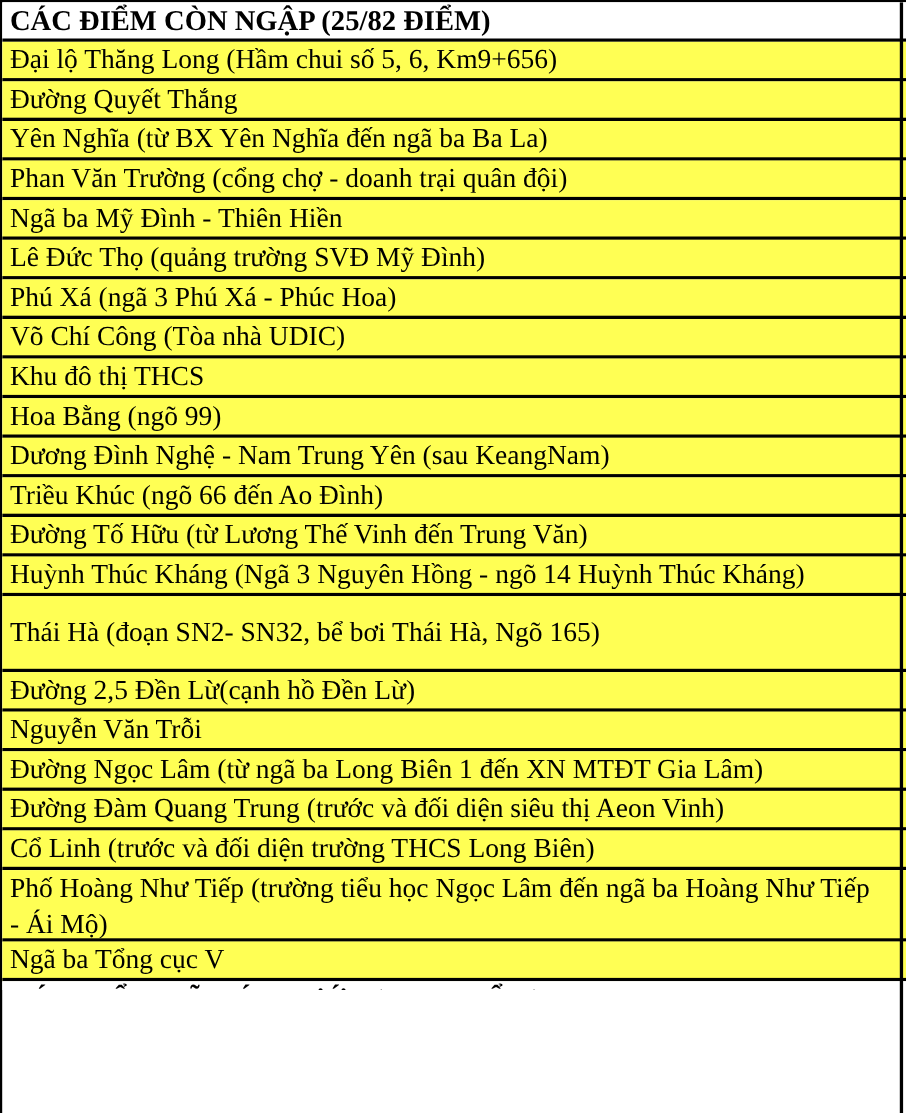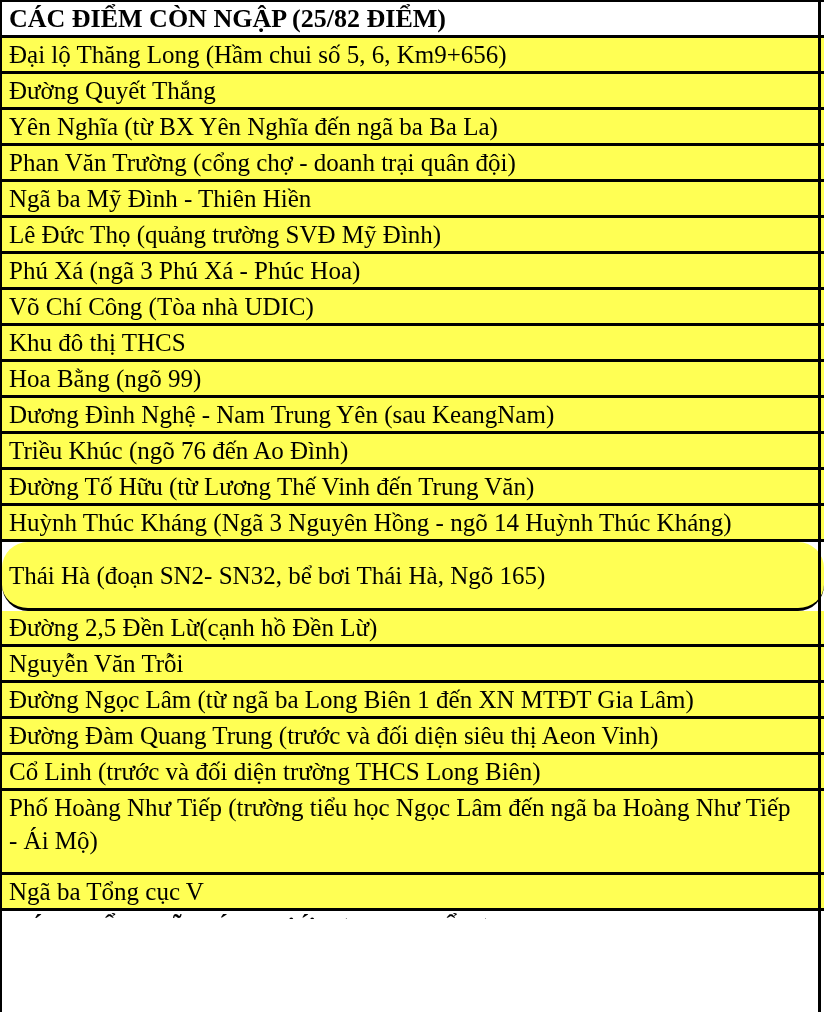--- a/index.html
+++ b/index.html
@@ -33,24 +33,23 @@
   }
   .row.header {
     background: #ffffff;
     font-weight: bold;
     font-size: 26px;
   }
   .row.tall {
     height: 69px;
     display: flex;
     align-items: center;
-    border-radius: 26px;
   }
   .row.tallwrap {
-    height: 84px;
+    height: 65px;
     white-space: normal;
     padding-right: 32px;
     line-height: 33px;
     display: block;
   }
   .row.partial {
     height: 8px;
     border-bottom: none;
     background: #ffffff;
     font-weight: bold;
@@ -76,21 +75,21 @@
   <div class="row">Đường Quyết Thắng</div>
   <div class="row">Yên Nghĩa (từ BX Yên Nghĩa đến ngã ba Ba La)</div>
   <div class="row">Phan Văn Trường (cổng chợ - doanh trại quân đội)</div>
   <div class="row">Ngã ba Mỹ Đình - Thiên Hiền</div>
   <div class="row">Lê Đức Thọ (quảng trường SVĐ Mỹ Đình)</div>
   <div class="row">Phú Xá (ngã 3 Phú Xá - Phúc Hoa)</div>
   <div class="row">Võ Chí Công (Tòa nhà UDIC)</div>
   <div class="row">Khu đô thị THCS</div>
   <div class="row">Hoa Bằng (ngõ 99)</div>
   <div class="row">Dương Đình Nghệ - Nam Trung Yên (sau KeangNam)</div>
-  <div class="row">Triều Khúc (ngõ 76 đến Ao Đình)</div>
+  <div class="row">Triều Khúc (ngõ 66 đến Ao Đình)</div>
   <div class="row">Đường Tố Hữu (từ Lương Thế Vinh đến Trung Văn)</div>
   <div class="row">Huỳnh Thúc Kháng (Ngã 3 Nguyên Hồng - ngõ 14 Huỳnh Thúc Kháng)</div>
   <div class="row tall">Thái Hà (đoạn SN2- SN32, bể bơi Thái Hà, Ngõ 165)</div>
   <div class="row">Đường 2,5 Đền Lừ(cạnh hồ Đền Lừ)</div>
   <div class="row">Nguyễn Văn Trỗi</div>
   <div class="row">Đường Ngọc Lâm (từ ngã ba Long Biên 1 đến XN MTĐT Gia Lâm)</div>
   <div class="row">Đường Đàm Quang Trung (trước và đối diện siêu thị Aeon Vinh)</div>
   <div class="row">Cổ Linh (trước và đối diện trường THCS Long Biên)</div>
   <div class="row tallwrap">Phố Hoàng Như Tiếp (trường tiểu học Ngọc Lâm đến ngã ba Hoàng Như Tiếp - Ái Mộ)</div>
   <div class="row">Ngã ba Tổng cục V</div>

